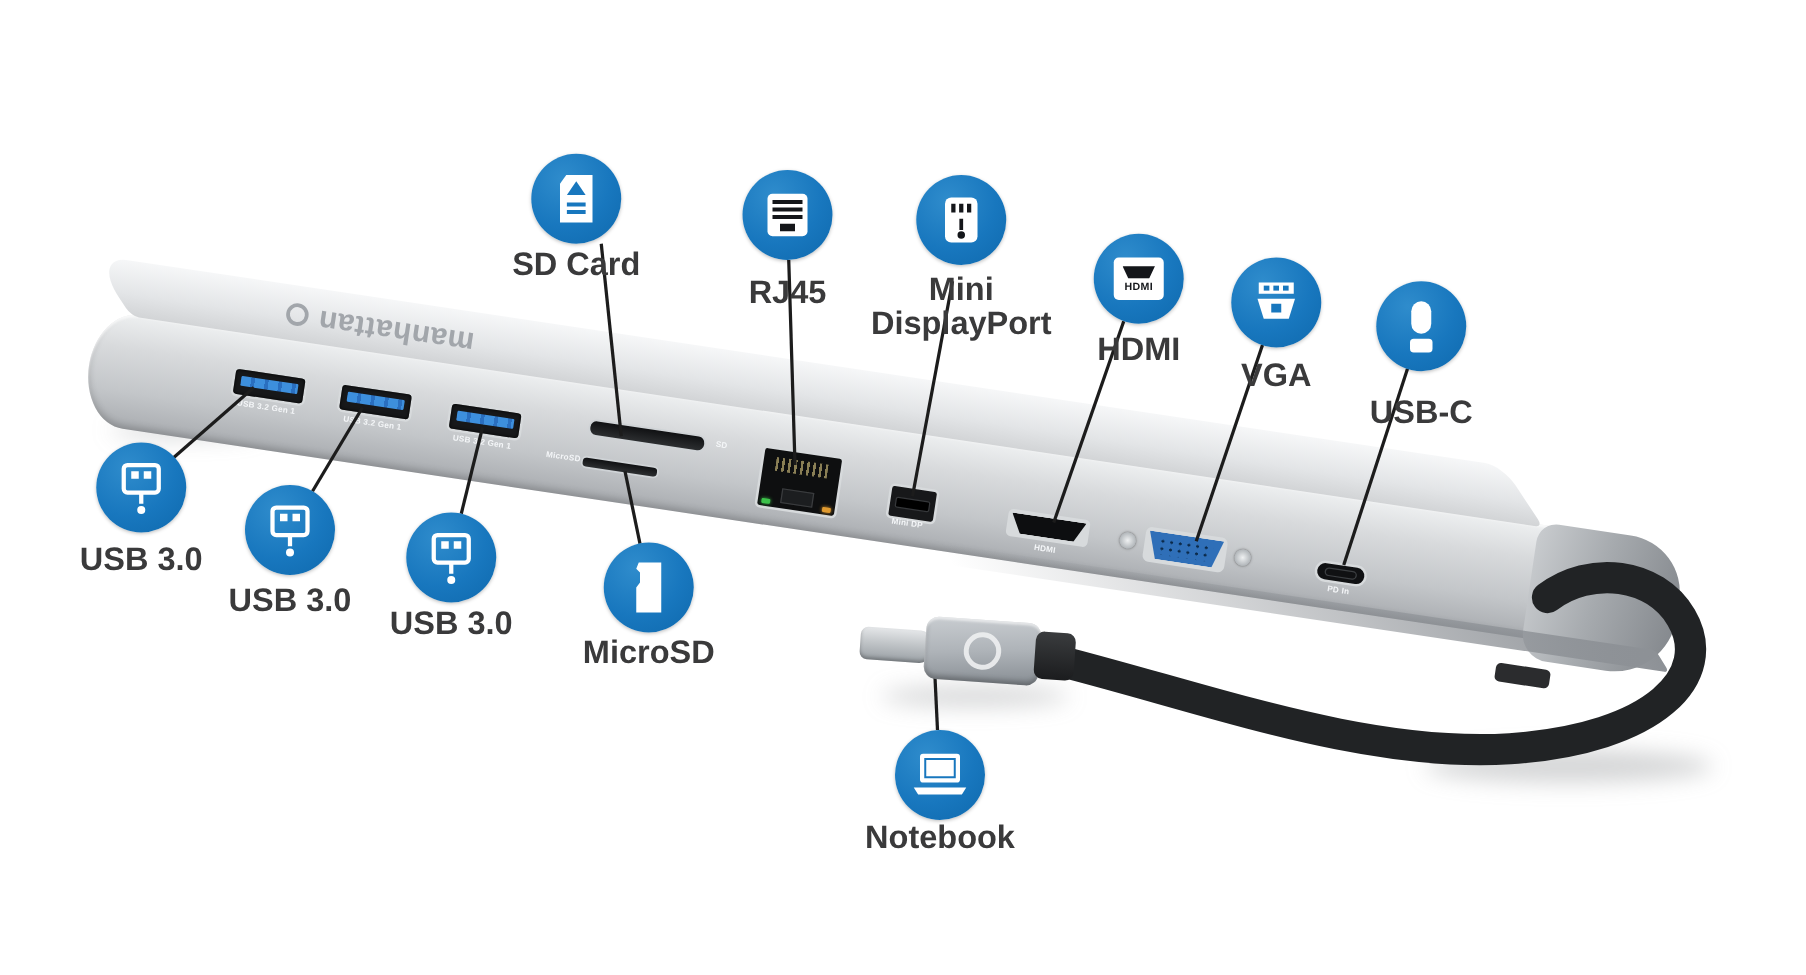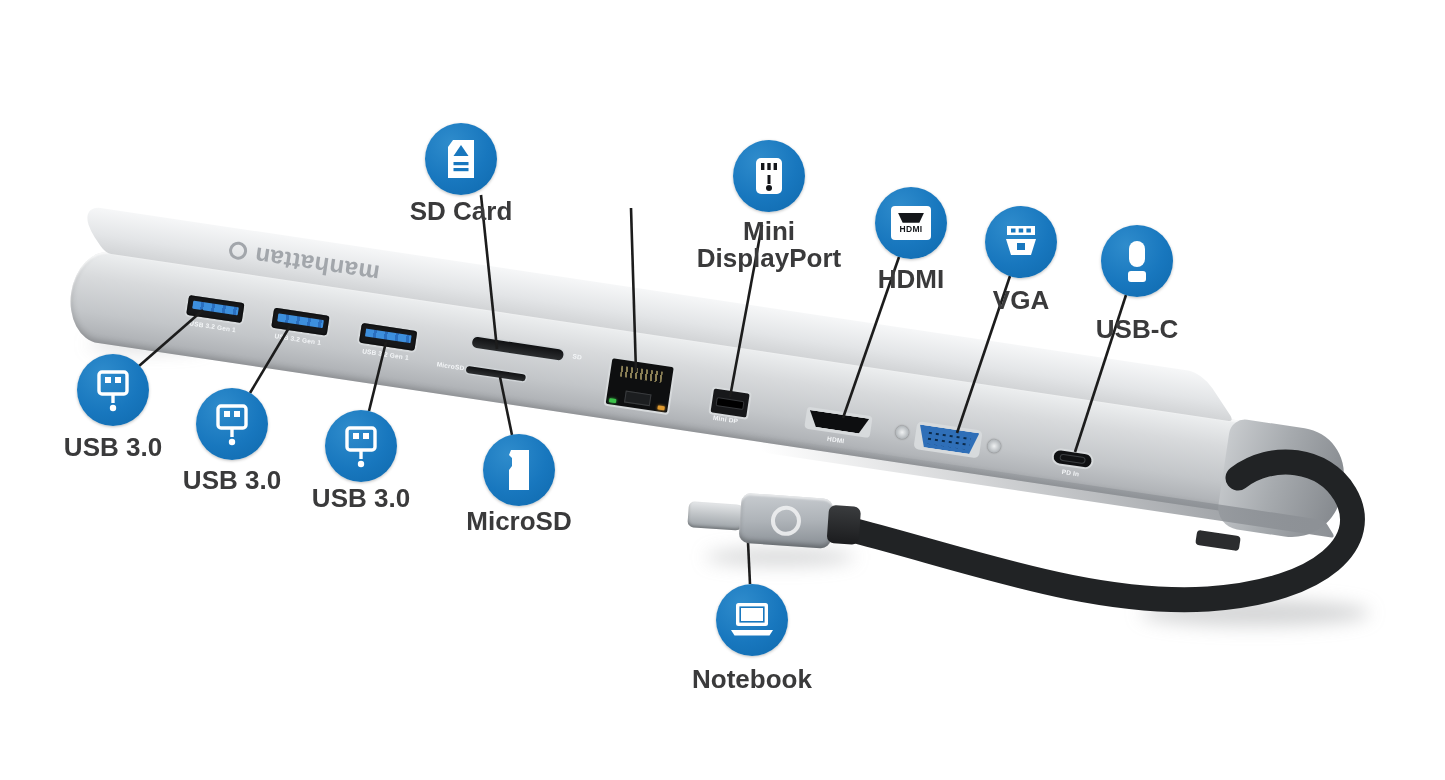--- a/index.html
+++ b/index.html
@@ -122,21 +122,21 @@
   .c-sd{left:376px;top:123px}.c-sd .clabel{margin-top:3px}
   .c-rj45{left:545px;top:136px}.c-rj45 .clabel{margin-top:12px}
   .c-mdp{left:684px;top:140px}.c-mdp .clabel{margin-top:6px}
   .c-hdmi{left:826px;top:187px}.c-hdmi .clabel{margin-top:7px}
   .c-vga{left:936px;top:206px}.c-vga .clabel{margin-top:9px}
   .c-usbc{left:1052px;top:225px}.c-usbc .clabel{margin-top:19px}
   .c-usb1{left:28px;top:354px}.c-usb1 .clabel{margin-top:8px}
   .c-usb2{left:147px;top:388px}.c-usb2 .clabel{margin-top:7px}
   .c-usb3{left:276px;top:410px}.c-usb3 .clabel{margin-top:3px}
   .c-micro{left:434px;top:434px}.c-micro .clabel{margin-top:2px}
-  .c-note{left:667px;top:584px}.c-note .clabel{margin-top:10px}
+  .c-note{left:667px;top:584px}.c-note .clabel{}
 
   
   .hdmi-card{width:40px;height:34px;background:#fff;border-radius:4px;display:flex;
         flex-direction:column;align-items:center;justify-content:center;gap:2px;}
   .hdmi-plug{width:26px;height:10px;background:#14161a;clip-path:polygon(0 0,100% 0,82% 100%,18% 100%);}
   .hdmi-txt{font-size:8.5px;font-weight:bold;color:#14161a;letter-spacing:.3px;line-height:1;}
 </style>
 </head>
 <body>
 
@@ -223,20 +223,32 @@
       <svg width="42" height="48" viewBox="0 0 42 48">
         <path d="M13 5 L34 5 L34 43 L8 43 L8 12 Z" fill="#fff"></path>
         <path d="M21 10 L28.5 21 L13.5 21 Z" fill="#1877BE"></path>
         <rect x="13.5" y="27" width="15" height="3.2" fill="#1877BE"></rect>
         <rect x="13.5" y="33" width="15" height="3.2" fill="#1877BE"></rect>
       </svg>
     </div>
     <div class="clabel">SD Card</div>
   </div>
 
+  <div class="callout c-rj45">
+    <div class="bubble">
+      <svg width="42" height="42" viewBox="0 0 42 42">
+        <rect x="5" y="4" width="32" height="34" rx="4" fill="#fff"></rect>
+        <rect x="9" y="9" width="24" height="3.2" fill="#14161a"></rect>
+        <rect x="9" y="15" width="24" height="3.2" fill="#14161a"></rect>
+        <rect x="9" y="21" width="24" height="3.2" fill="#14161a"></rect>
+        <rect x="15" y="28" width="12" height="6" fill="#14161a"></rect>
+      </svg>
+    </div>
+    <div class="clabel">RJ45</div>
+  </div>
 
   <div class="callout c-mdp">
     <div class="bubble">
       <svg width="40" height="44" viewBox="0 0 40 44">
         <rect x="7" y="4" width="26" height="36" rx="5" fill="#fff"></rect>
         <rect x="12" y="9" width="3.4" height="7" fill="#14161a"></rect>
         <rect x="18.3" y="9" width="3.4" height="7" fill="#14161a"></rect>
         <rect x="24.6" y="9" width="3.4" height="7" fill="#14161a"></rect>
         <path d="M20 21 v9" stroke="#14161a" stroke-width="3"></path>
         <circle cx="20" cy="34" r="3" fill="#14161a"></circle>

